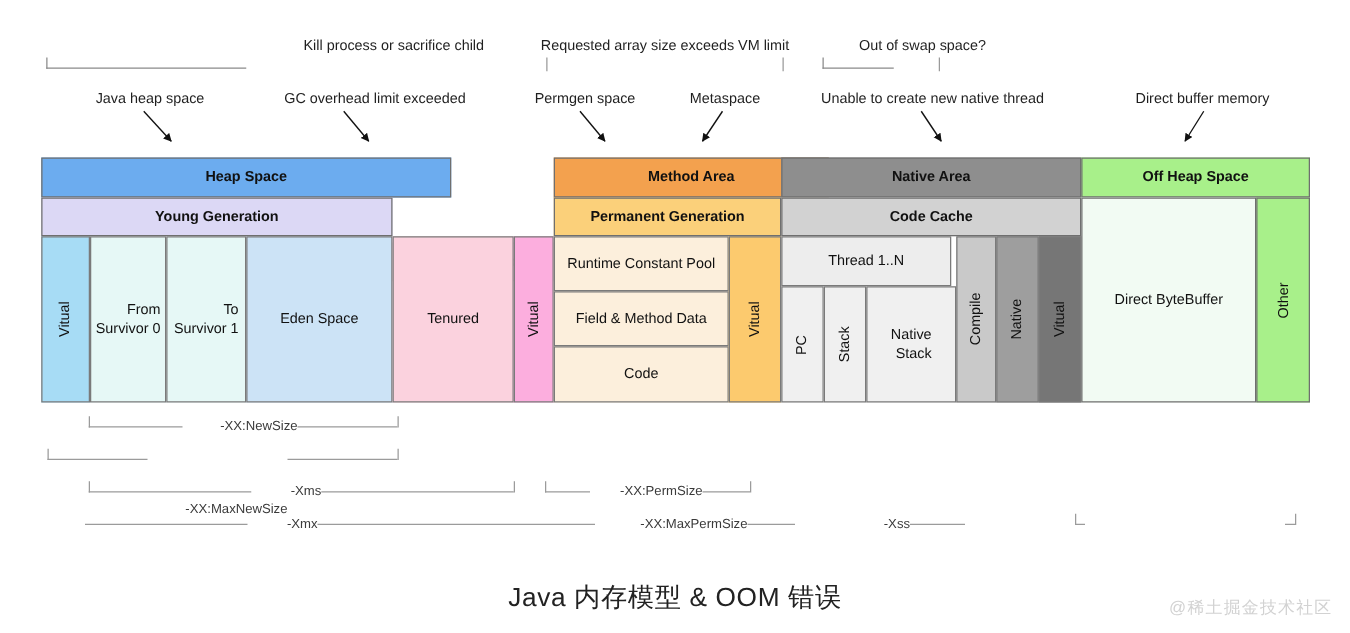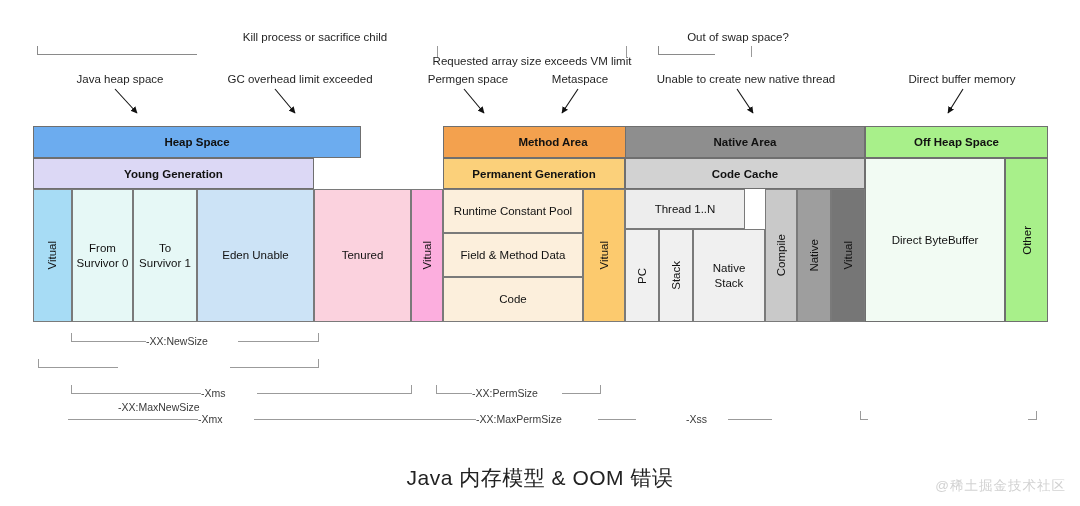--- a/index.html
+++ b/index.html
@@ -29,52 +29,52 @@
   .map{position:absolute;left:33px;top:126px;width:1015px;height:196px;}
   .band{
     position:absolute;left:0;right:0;box-sizing:border-box;
     display:flex;align-items:center;justify-content:center;
     font-size:11.5px;font-weight:bold;color:#111;
     border:1px solid #6f6f6f;
   }
   .cell{
     position:absolute;box-sizing:border-box;
     display:flex;align-items:center;justify-content:center;
-    text-align:center;font-size:11.5px;color:#111;
+    text-align:right;font-size:11.5px;color:#111;
     border:1px solid #7a7a7a;line-height:1.25;
   }
   .vert{writing-mode:vertical-rl;transform:rotate(180deg);}
 
   
   .flagrow{position:absolute;left:0;width:1080px;height:16px;}
   .rule{position:absolute;top:8px;height:1px;background:#9b9b9b;}
   .cap{position:absolute;top:0;width:1px;height:9px;background:#9b9b9b;}
   .flaglbl{
     position:absolute;top:1px;font-size:10.5px;color:#3a3a3a;
-    white-space:nowrap;text-align:left;line-height:14px;
+    white-space:nowrap;text-align:right;line-height:14px;
   }
 
   .caption{
     position:absolute;left:0;right:0;top:464px;text-align:center;
     font-size:21px;color:#222;letter-spacing:.5px;
   }
   .watermark{
     position:absolute;right:14px;top:477px;
     font-size:13.5px;color:#d2d2d2;white-space:nowrap;letter-spacing:1px;
   }
 </style>
 </head>
 <body>
 
 <div class="stage">
 
   <div>
 
     <div class="anno-top" style="left:155px;top:32px;width:320px;">Kill process or sacrifice child</div>
-    <div class="anno-top" style="left:337px;top:32px;width:390px;margin-top:24px;">Requested array size exceeds VM limit</div>
+    <div class="anno-top" style="left:337px;top:32px;width:390px;">Requested array size exceeds VM limit</div>
     <div class="anno-top" style="left:638px;top:32px;width:200px;">Out of swap space?</div>
 
     <div class="brk" style="left:37px;top:46px;width:160px;">
       <div class="tl"></div>
         <div class="bar"></div>
     </div>
     <div class="tick" style="left:437px;top:46px;"></div>
     <div class="tick" style="left:626px;top:46px;"></div>
     <div class="brk" style="left:658px;top:46px;width:57px;">
       <div class="tl"></div>
@@ -145,21 +145,21 @@
     </div>
     <div class="cell" style="left:39px;top:63px;width:61px;height:133px;background:#e6f8f6;">
       <span style="white-space:pre-line;">From
 Survivor 0</span>
     </div>
     <div class="cell" style="left:100px;top:63px;width:64px;height:133px;background:#e6f8f6;">
       <span style="white-space:pre-line;">To
 Survivor 1</span>
     </div>
     <div class="cell" style="left:164px;top:63px;width:117px;height:133px;background:#cce3f6;">
-      <span>Eden Unable</span>
+      <span>Eden Space</span>
     </div>
     <div class="cell" style="left:281px;top:63px;width:97px;height:133px;background:#fbd2de;">
       <span>Tenured</span>
     </div>
     <div class="cell" style="left:378px;top:63px;width:32px;height:133px;background:#fcaede;">
       <span class="vert">Vitual</span>
     </div>
 
     <div class="cell" style="left:410px;top:63px;width:140px;height:44px;background:#fcefdc;">
       <span>Runtime Constant Pool</span>
@@ -167,21 +167,21 @@
     <div class="cell" style="left:410px;top:107px;width:140px;height:44px;background:#fcefdc;">
       <span>Field &amp; Method Data</span>
     </div>
     <div class="cell" style="left:410px;top:151px;width:140px;height:45px;background:#fcefdc;">
       <span>Code</span>
     </div>
     <div class="cell" style="left:550px;top:63px;width:42px;height:133px;background:#fcca6e;">
       <span class="vert">Vitual</span>
     </div>
 
-    <div class="cell" style="left:592px;top:63px;width:120px;height:40px;background:#ededed;">
+    <div class="cell" style="left:592px;top:63px;width:136px;height:40px;background:#ededed;">
       <span>Thread 1..N</span>
     </div>
     <div class="cell" style="left:592px;top:103px;width:34px;height:93px;background:#f0f0f0;">
       <span class="vert">PC</span>
     </div>
     <div class="cell" style="left:626px;top:103px;width:34px;height:93px;background:#f0f0f0;">
       <span class="vert">Stack</span>
     </div>
     <div class="cell" style="left:660px;top:103px;width:72px;height:93px;background:#f0f0f0;">
       <span style="white-space:pre-line;">Native

